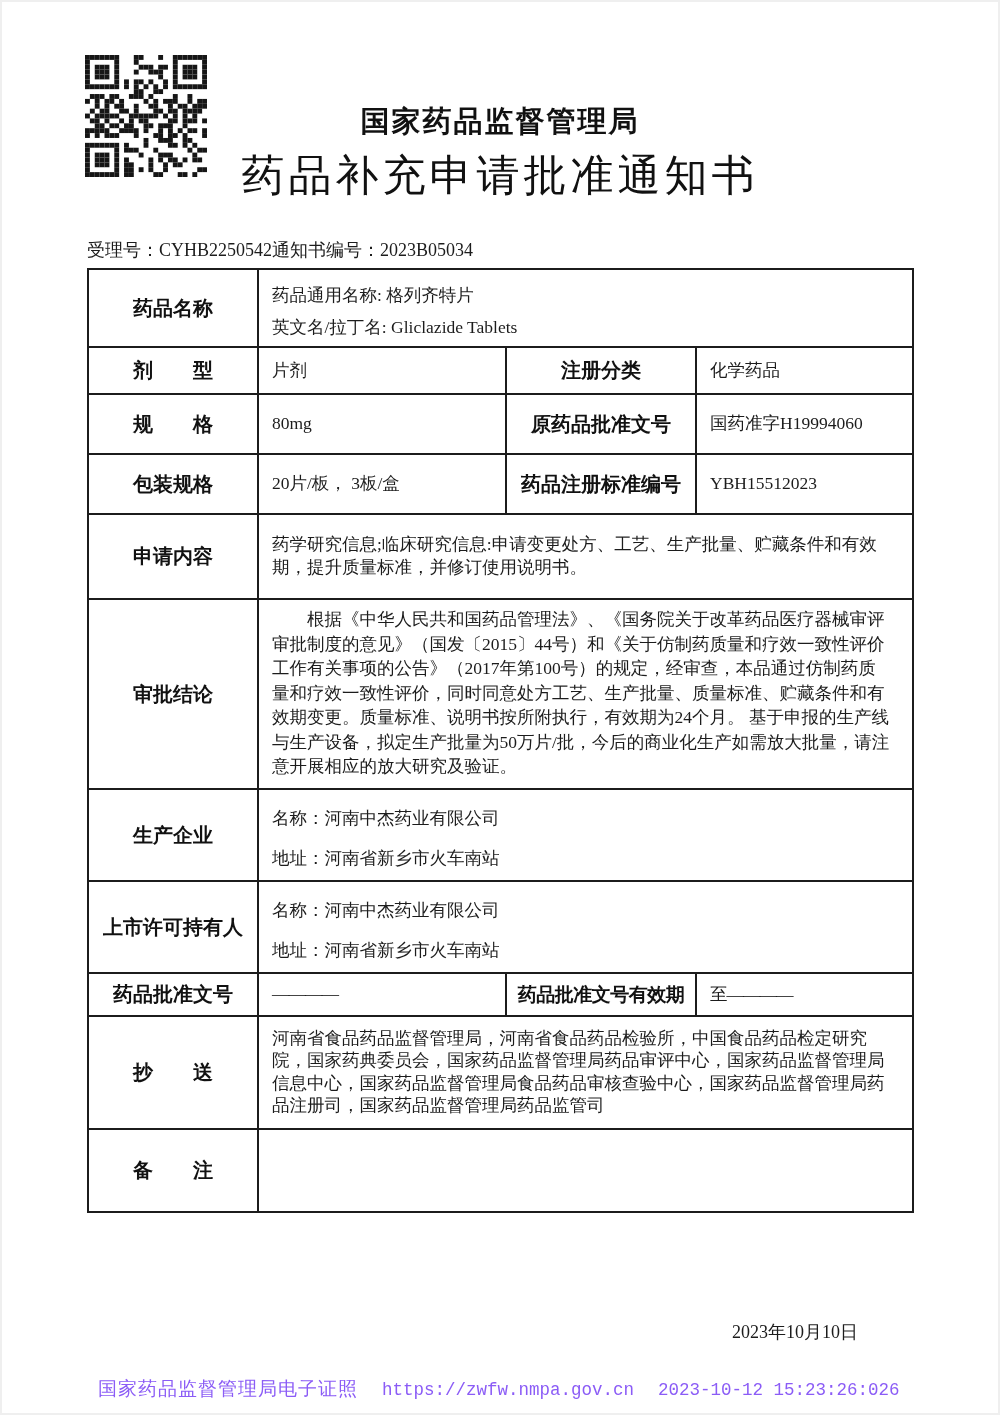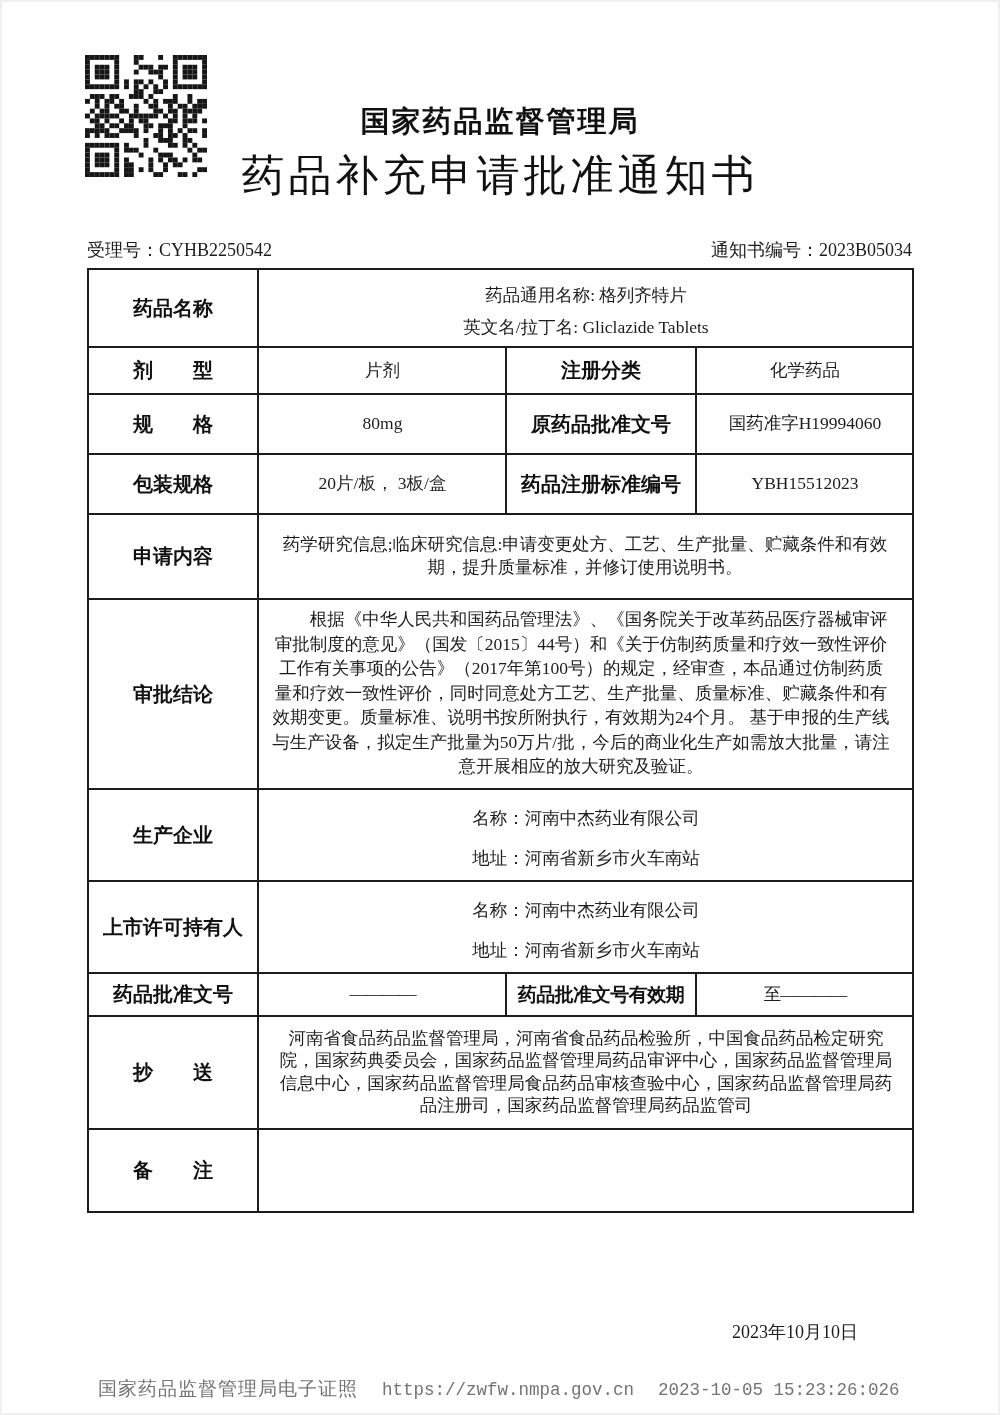--- a/index.html
+++ b/index.html
@@ -31,56 +31,56 @@
   .doc-title {
     position:absolute; top:147px; left:0; width:100%;
     text-align:center;
     font-size:43px; letter-spacing:4px; font-weight:400;
     color:#111;
     font-family:"Liberation Serif","DejaVu Serif",serif;
   }
   
   .meta-row {
     position:absolute; top:238px; left:87px; width:825px;
-    display:flex; justify-content:space-between; align-items:baseline;
+    display:flex; align-items:baseline;
     font-size:18px;
   }
   
   .doc-table {
     position:absolute; top:268px; left:87px;
     width:825px;
     border-collapse:collapse; table-layout:fixed;
   }
   .doc-table td {
     border:2px solid #1c1c1c;
     vertical-align:middle;
     overflow:hidden;
   }
   .lab {
     font-weight:bold; font-size:20px; text-align:center;
     color:#111; padding:0 2px;
   }
   .lab-sm { font-size:19px; letter-spacing:-0.5px; padding:0;border-radius:11px; }
-  .val { font-size:17.5px; padding:0 12px 2px 13px;text-align:center; }
+  .val { font-size:17.5px; padding:0 12px 2px 13px; }
   .val-top { vertical-align:top; padding-top:8px; }
   .lines-name div { line-height:32px; }
   .lines-org div { line-height:40px; }
   .para { line-height:23px; padding-right:14px; }
   .concl p { text-indent:2em; line-height:24.5px; margin:0; padding-right:10px; }
   .cc-para { line-height:22.5px; padding-right:12px; }
   .dash { letter-spacing:-1px; }
   
   .issue-date {
     position:absolute; top:1320px; right:142px;
     font-size:18px; text-align:right;
   }
   .footer {
     position:absolute; top:1376px; left:98px;
     display:flex; align-items:baseline; gap:24px;
-    color:#737373;
+    color:#8b5cf6;
   }
   .footer .cn { font-size:19px; letter-spacing:1px; }
   .footer .mono { font-family:"Liberation Mono","DejaVu Sans Mono",monospace; font-size:17.5px; }
 </style>
 </head>
 <body>
 
 <div class="page">
 
   <div class="qr">
@@ -467,16 +467,16 @@
         <td class="val" colspan="3"></td>
       </tr>
     </tbody>
   </table>
 
   <div class="issue-date">2023年10月10日</div>
 
   <div class="footer">
     <span class="cn">国家药品监督管理局电子证照</span>
     <span class="mono">https://zwfw.nmpa.gov.cn</span>
-    <span class="mono">2023-10-05 15:23:26:026</span>
+    <span class="mono">2023-10-12 15:23:26:026</span>
   </div>
 
 </div>
 
 </body></html>

